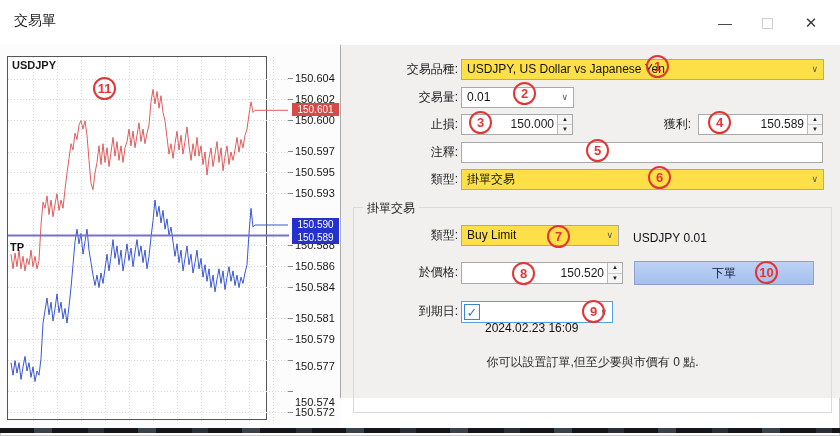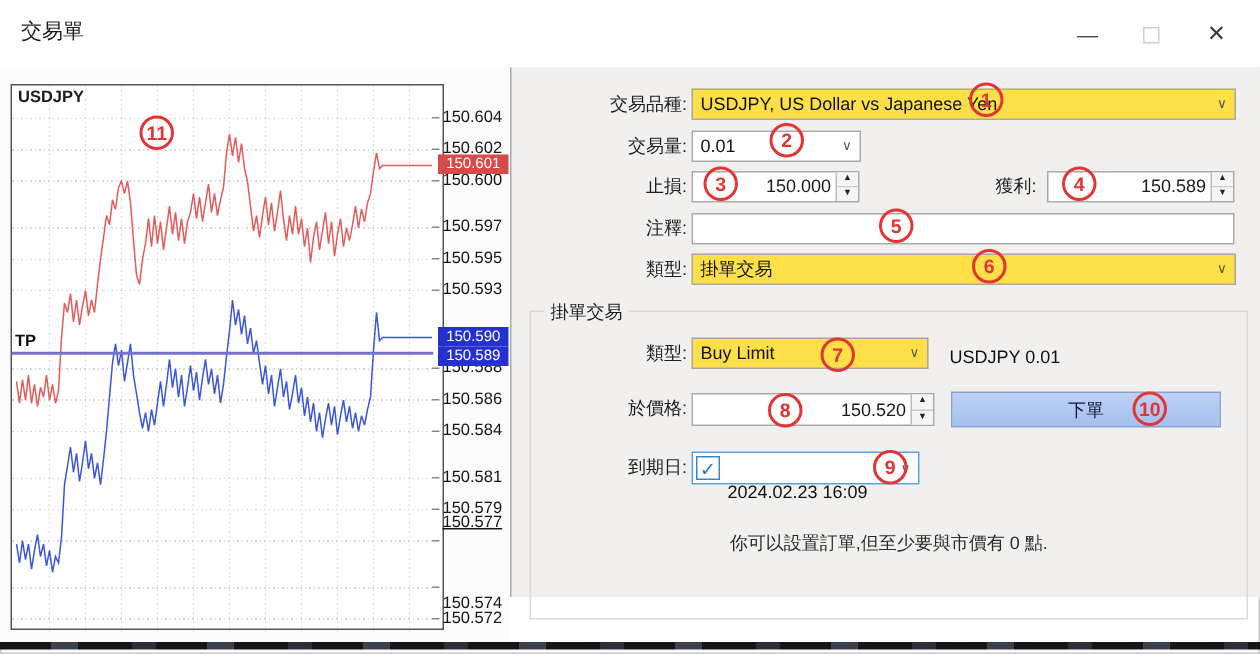--- a/index.html
+++ b/index.html
@@ -11,21 +11,21 @@
   .titlebar { position:absolute; left:0; top:0; width:840px; height:45px; background:#fff; }
   .title { position:absolute; left:14px; top:12px; font-size:14px; color:#1b1b1b; }
   .win-btn { position:absolute; top:10px; width:30px; height:26px; text-align:center; line-height:26px; color:#4a4a4a; cursor:default; }
   .btn-min { left:710px; font-size:14px; }
   .btn-max { left:752px; }
   .maxbox { display:inline-block; width:11px; height:11px; border:1px solid #cfcfcf; margin-top:8px; }
   .btn-close { left:796px; font-size:15px; color:#3a3a3a; }
 
   
   .chart-region { position:absolute; left:0; top:45px; width:340px; height:383px; background:#fcfcfc; }
-  .plot { position:absolute; left:7px; top:11px; width:289px; height:364px; background:#ffffff; border:1px solid #555; }
+  .plot { position:absolute; left:7px; top:11px; width:260px; height:364px; background:#ffffff; border:1px solid #555; }
   .plot svg { position:absolute; left:0; top:0; }
   .chart-symbol { position:absolute; left:4px; top:2px; font-size:11px; font-weight:700; color:#1a1a1a; z-index:3; }
   .tp-label { position:absolute; left:2px; font-size:11px; font-weight:700; color:#111; z-index:3; transform:translateY(-55%); }
   .axis-label { position:absolute; left:295px; font-size:11px; color:#161616; transform:translateY(-50%); white-space:nowrap; }
   .axis-tick { position:absolute; left:288px; width:5px; height:1px; background:#888; }
   .badge { position:absolute; left:292px; width:47px; height:13px; color:#fff; font-size:10px; line-height:13px; text-align:center; }
 
   
   .form-panel { position:absolute; left:340px; top:45px; width:500px; height:353px; background:#f1f0ef; border-left:1px solid #a9a9a9; }
   .flabel { position:absolute; left:10px; width:107px; height:21px; line-height:21px; text-align:right; color:#1c1c1c; }
@@ -94,21 +94,21 @@
             <line x1="0" y1="282.8" x2="281" y2="282.8"></line>
             <line x1="0" y1="303.6" x2="281" y2="303.6"></line>
             <line x1="0" y1="334.9" x2="281" y2="334.9"></line>
             <line x1="0" y1="355.8" x2="281" y2="355.8"></line>
           </g>
           <polyline fill="none" stroke="#e25c5c" stroke-width="1" points="3,197.2 5,211.8 7,196.2 9,209.7 11,193.1 13,211.8 15,199.3 17,213.9 19,201.4 21,207.7 23,193.1 25,209.7 27,199.3 29,211.8 31,203.5 33,168 35,145.1 37,151.3 39,138.8 41,157.6 43,143 45,159.7 47,147.2 49,136.7 51,153.4 53,143 55,151.3 57,132.6 59,115.9 61,101.3 63,86.7 65,92.9 67,76.2 69,82.5 71,67.9 73,63.7 75,72.1 77,63.7 79,78.3 81,103.4 83,126.3 85,132.6 87,115.9 89,105.4 91,88.8 93,107.5 95,86.7 97,105.4 99,90.8 101,109.6 103,95 105,80.4 107,99.2 109,84.6 111,103.4 113,88.8 115,105.4 117,90.8 119,84.6 121,72.1 123,88.8 125,74.2 127,90.8 129,78.3 131,65.8 133,84.6 135,72.1 137,86.7 139,76.2 141,67.9 143,44.9 145,32.4 147,47 149,34.5 151,51.2 153,38.7 155,55.4 157,63.7 159,80.4 161,97.1 163,86.7 165,101.3 167,86.7 169,74.2 171,92.9 173,78.3 175,97.1 177,84.6 179,70 181,88.8 183,103.4 185,86.7 187,99.2 189,80.4 191,99.2 193,88.8 195,107.5 197,95 199,118 201,101.3 203,90.8 205,109.6 207,97.1 209,84.6 211,105.4 213,90.8 215,113.8 217,99.2 219,88.8 221,107.5 223,95 225,103.4 227,92.9 229,80.4 231,95 233,82.5 235,90.8 237,78.3 239,72.1 241,57.5 243,44.9 245,55.4 247,53.3 280,53.3"></polyline>
           <polyline fill="none" stroke="#3a57d6" stroke-width="1" points="3,305.7 5,318.2 7,303.6 9,316.1 11,305.7 13,322.4 15,309.9 17,299.4 19,314 21,305.7 23,320.3 25,309.9 27,324.5 29,314 31,318.2 33,301.5 35,266.1 37,253.5 39,241 41,257.7 43,245.2 45,264 47,251.5 49,236.9 51,255.6 53,245.2 55,261.9 57,251.5 59,266.1 61,249.4 63,230.6 65,207.7 67,184.7 69,172.2 71,186.8 73,176.4 75,197.2 77,184.7 79,172.2 81,193.1 83,205.6 85,218.1 87,228.5 89,218.1 91,230.6 93,216 95,226.4 97,211.8 99,197.2 101,213.9 103,199.3 105,182.6 107,201.4 109,188.9 111,207.7 113,193.1 115,213.9 117,201.4 119,186.8 121,203.5 123,191 125,209.7 127,195.1 129,182.6 131,199.3 133,188.9 135,205.6 137,193.1 139,211.8 141,199.3 143,180.5 145,163.8 147,143 149,159.7 151,149.2 153,165.9 155,153.4 157,172.2 159,161.8 161,178.5 163,170.1 165,184.7 167,199.3 169,186.8 171,205.6 173,193.1 175,213.9 177,201.4 179,188.9 181,207.7 183,197.2 185,216 187,205.6 189,193.1 191,211.8 193,201.4 195,220.2 197,207.7 199,224.3 201,211.8 203,230.6 205,218.1 207,234.8 209,222.3 211,211.8 213,226.4 215,213.9 217,232.7 219,220.2 221,209.7 223,224.3 225,213.9 227,228.5 229,218.1 231,230.6 233,220.2 235,226.4 237,216 239,207.7 241,176.4 243,151.3 245,170.1 247,168 280,168"></polyline>
           <line x1="0" y1="178.5" x2="281" y2="178.5" stroke="#7473cb" stroke-width="2"></line>
         </svg>
       <div class="chart-symbol">USDJPY</div>
-      <div class="tp-label" id="tp-label" style="top: 171px; text-align: right;">TP</div>
+      <div class="tp-label" id="tp-label" style="top: 191px; text-align: right;">TP</div>
     </div>
     <div id="price-axis">
         <div class="axis-label" style="top: 33px;">150.604</div>
         <div class="axis-tick" style="top: 33px;"></div>
         <div class="axis-label" style="top: 53.9px;">150.602</div>
         <div class="axis-tick" style="top: 53.9px;"></div>
         <div class="axis-label" style="top: 74.7px;">150.600</div>
         <div class="axis-tick" style="top: 74.7px;"></div>
         <div class="axis-label" style="top: 106px;">150.597</div>
         <div class="axis-tick" style="top: 106px;"></div>
@@ -119,21 +119,21 @@
         <div class="axis-label" style="top: 199.9px;">150.588</div>
         <div class="axis-tick" style="top: 199.9px;"></div>
         <div class="axis-label" style="top: 220.7px;">150.586</div>
         <div class="axis-tick" style="top: 220.7px;"></div>
         <div class="axis-label" style="top: 241.6px; text-align: center;">150.584</div>
         <div class="axis-tick" style="top: 241.6px;"></div>
         <div class="axis-label" style="top: 272.9px;">150.581</div>
         <div class="axis-tick" style="top: 272.9px;"></div>
         <div class="axis-label" style="top: 293.8px;">150.579</div>
         <div class="axis-tick" style="top: 293.8px;"></div>
-        <div class="axis-label" style="top: 303px; text-decoration: underline;">150.577</div>
+        <div class="axis-label" style="top: 321px;">150.577</div>
         <div class="axis-tick" style="top: 314.6px;"></div>
         <div class="axis-label" style="top: 357px;">150.574</div>
         <div class="axis-tick" style="top: 345.9px;"></div>
         <div class="axis-label" style="top: 366.8px;">150.572</div>
         <div class="axis-tick" style="top: 366.8px;"></div>
         <div class="badge" style="background: rgb(214, 74, 74); top: 57.8px;">150.601</div>
         <div class="badge" style="background: rgb(37, 49, 205); top: 172.5px;">150.590</div>
         <div class="badge" style="background: rgb(37, 49, 205); top: 185.5px;">150.589</div>
       </div>
   </div>

